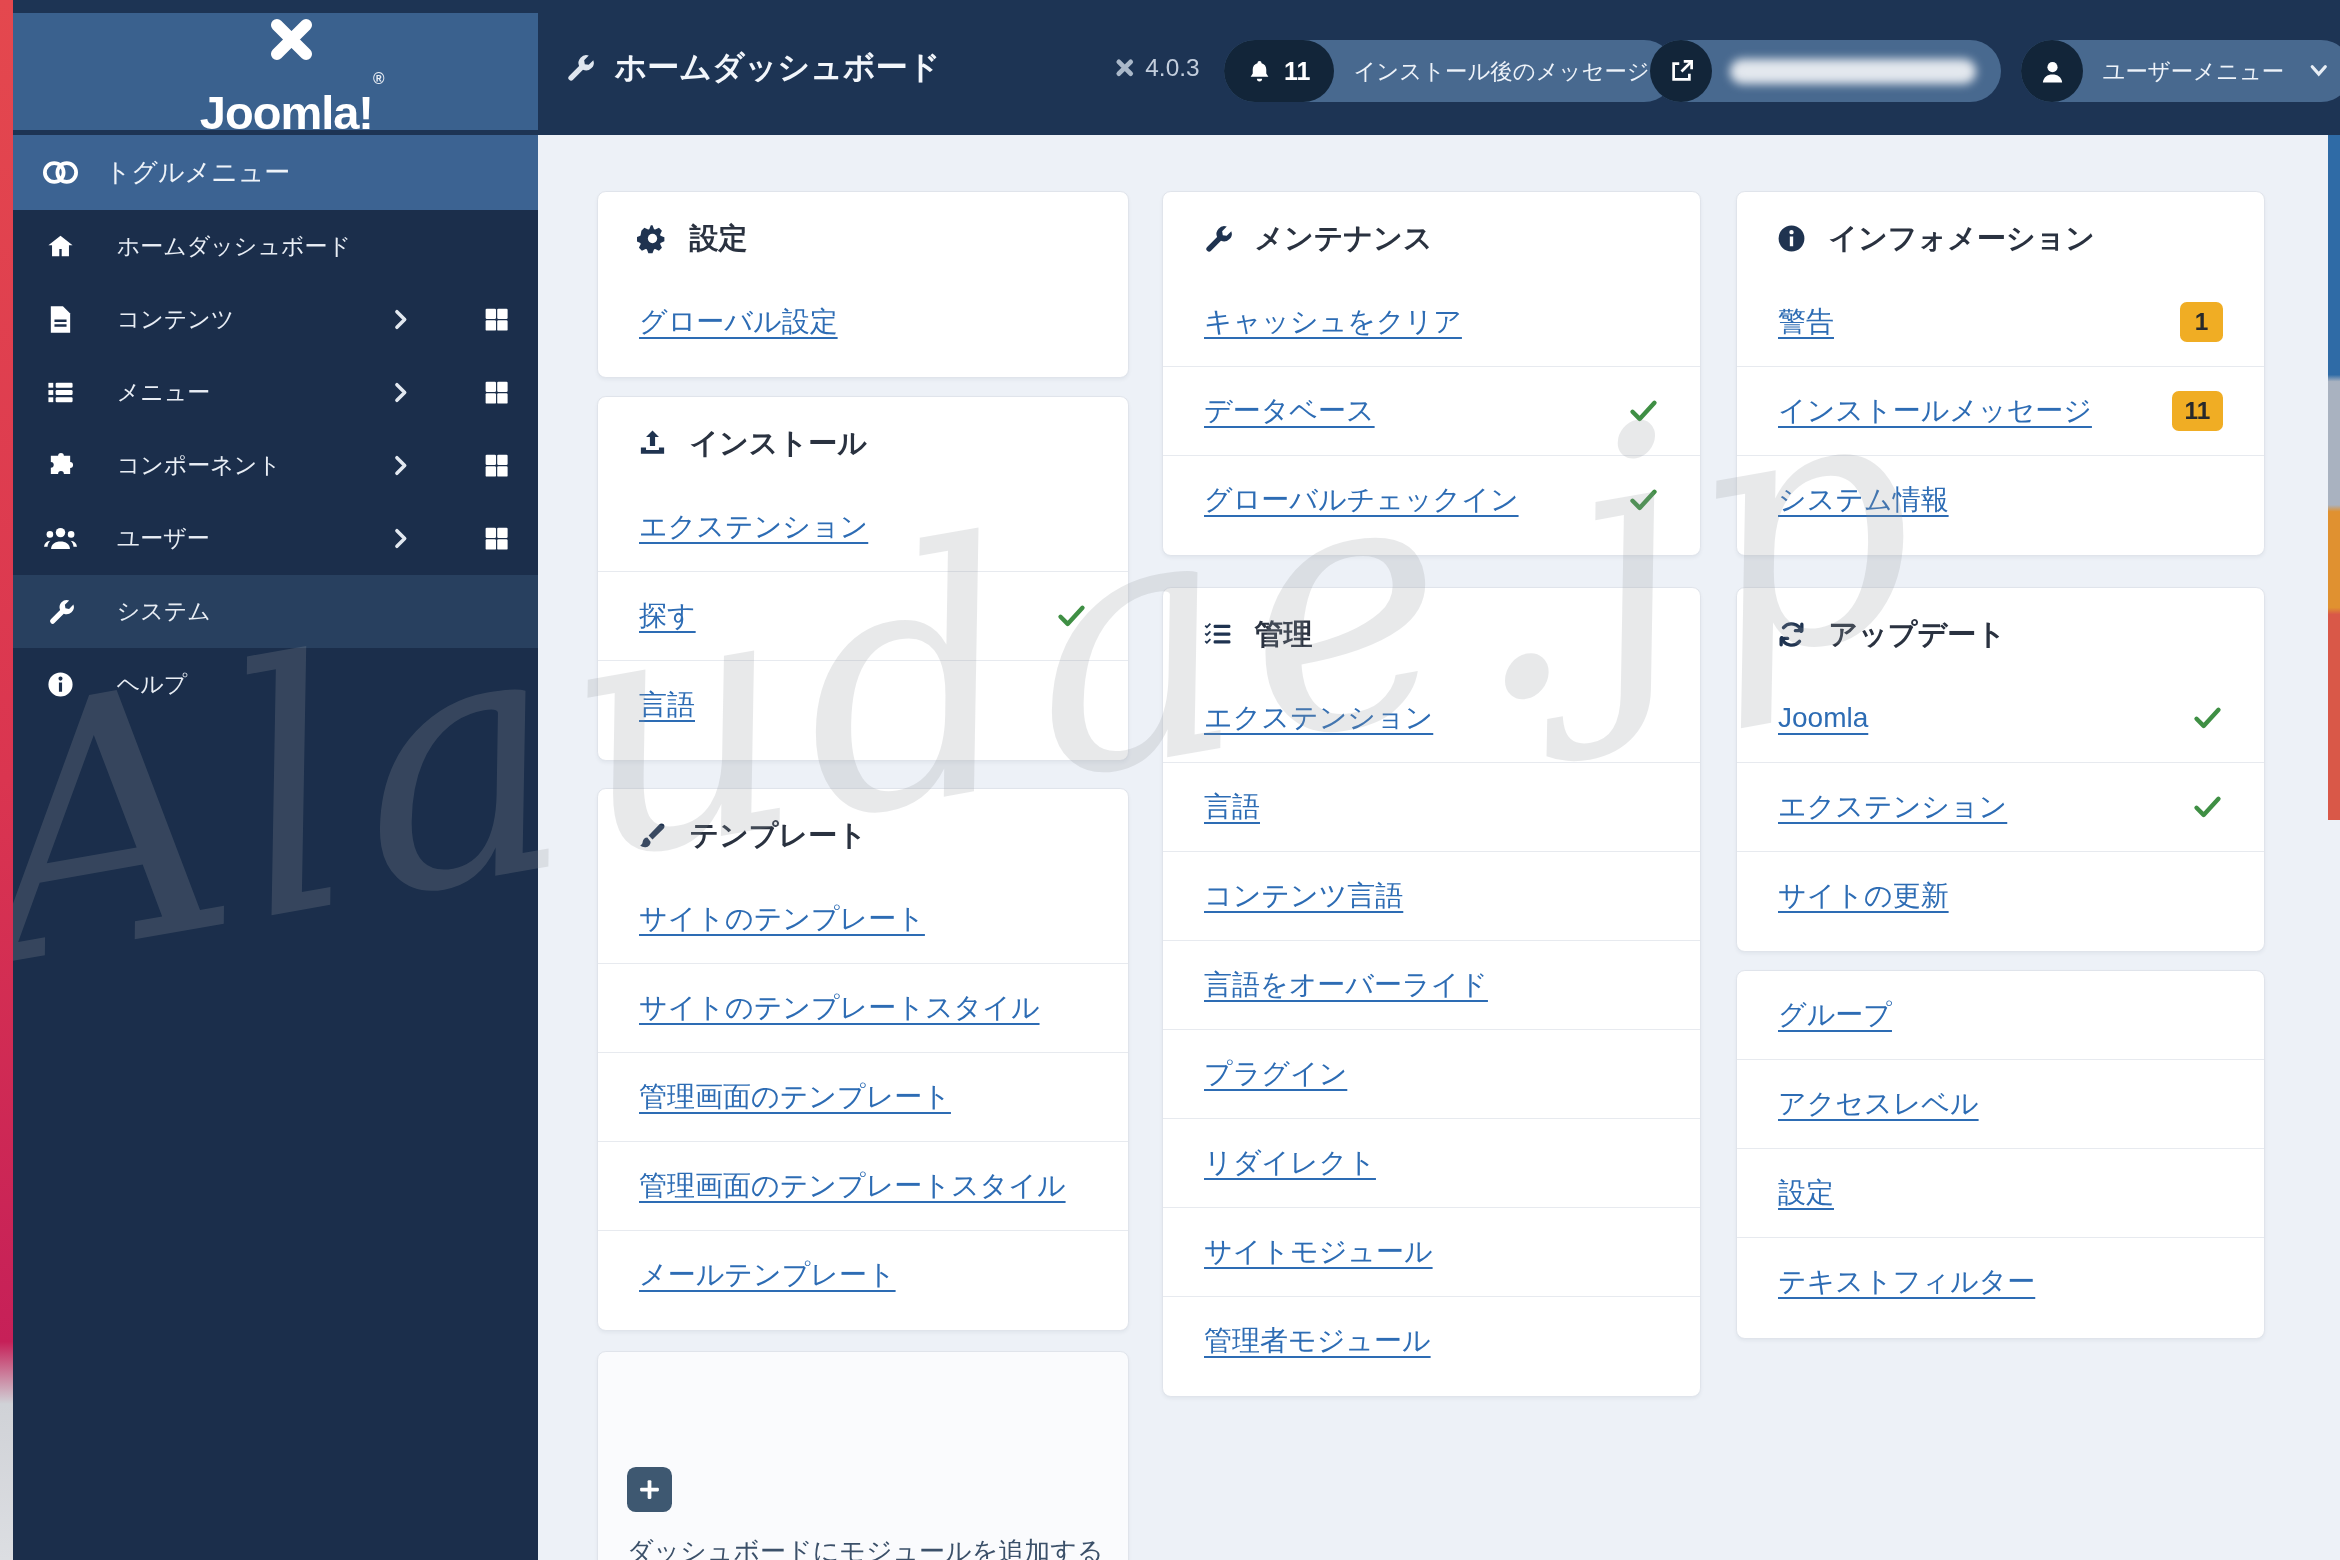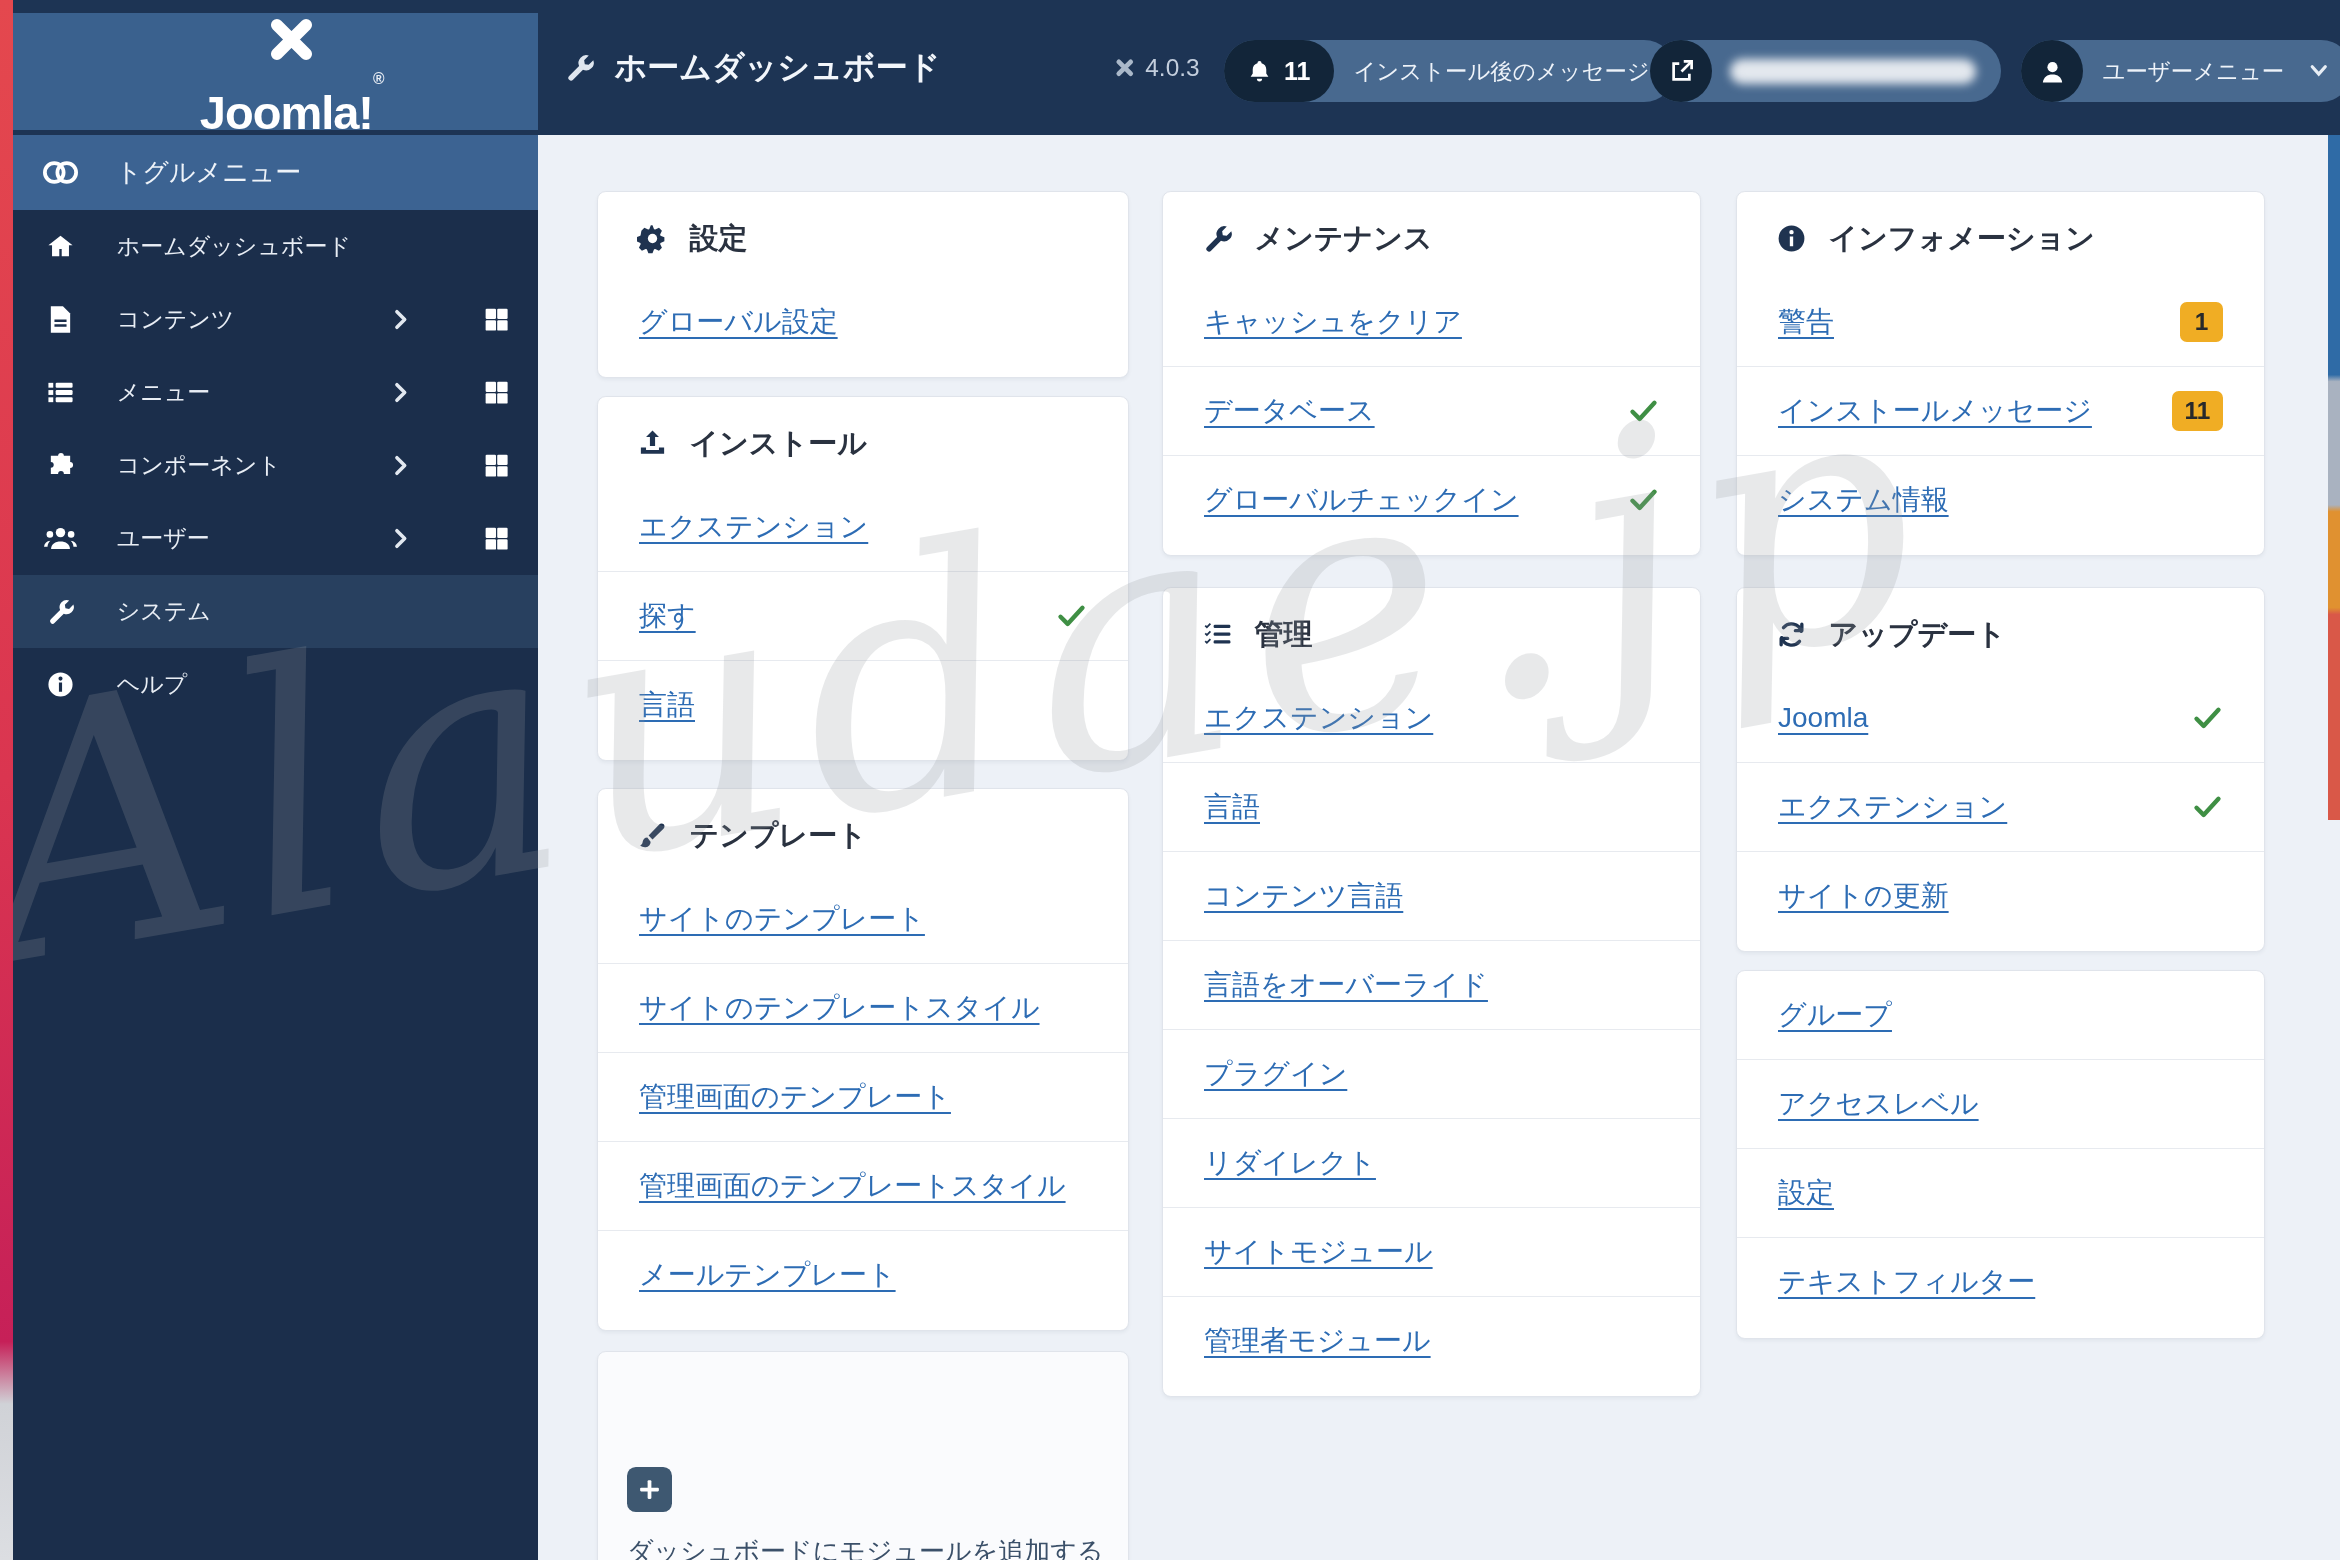--- a/index.html
+++ b/index.html
@@ -24,21 +24,21 @@
   .pill{position:absolute;top:40px;height:62px;border-radius:31px;background:#48698f;display:flex;align-items:center;color:#eef3f9;}
   .pill-darkcap{height:62px;border-radius:31px;background:#122539;display:flex;align-items:center;justify-content:center;gap:11.7px;padding:0 23.4px;box-sizing:border-box;color:#fff;}
   .pill-circle{width:62px;height:62px;border-radius:50%;background:#122539;display:flex;align-items:center;justify-content:center;color:#fff;flex:0 0 auto;}
   .pill-label{font-size:22.4px;margin:0 25px 0 19.5px;white-space:nowrap;}
   .pill-count{font-size:25px;font-weight:700;}
   .blur-bar{width:246px;height:25px;border-radius:12.7px;background:#e3e8ee;filter:blur(4.9px);margin:0 25px 0 17.6px;}
   .chev-down{margin-right:23.4px;color:#e8eef5;display:flex;}
 
   
   .sidebar{position:absolute;left:12.7px;top:135px;width:525px;height:1426px;background:#1b2e4b;z-index:20;}
-  .toggle-row{height:75px;background:#3c6392;display:flex;align-items:center;gap:33px;padding:0 25px;color:#eef3f9;font-size:26px;cursor:pointer;}
+  .toggle-row{height:75px;background:#3c6392;display:flex;align-items:center;gap:22px;padding:0 25px;color:#eef3f9;font-size:26px;cursor:pointer;}
   .nav-item{height:73px;display:flex;align-items:center;gap:34px;padding:0 25px;color:#e9eef5;font-size:23px;cursor:pointer;}
   .nav-item.active{background:#28405f;}
   .nav-icn{width:45px;display:flex;justify-content:center;align-items:center;color:#fff;flex:0 0 auto;}
   .spacer{flex:1;}
   .chev{color:#e2e8f0;display:flex;margin-right:39px;}
   .gridi{color:#fff;display:flex;margin-right:2px;}
 
   
   .card{position:absolute;background:#fff;border:1px solid #e0e4eb;border-radius:8.8px;box-shadow:0 2px 3.9px rgba(20,30,60,.05);box-sizing:border-box;z-index:10;}
   .card-h{display:flex;align-items:center;gap:19.5px;height:78px;padding:7.8px 37px 0;font-size:29px;font-weight:700;color:#2a3240;}

